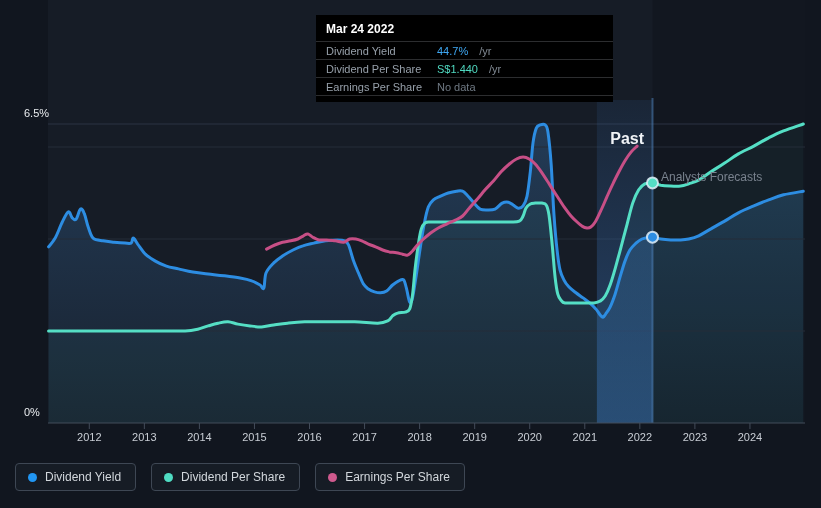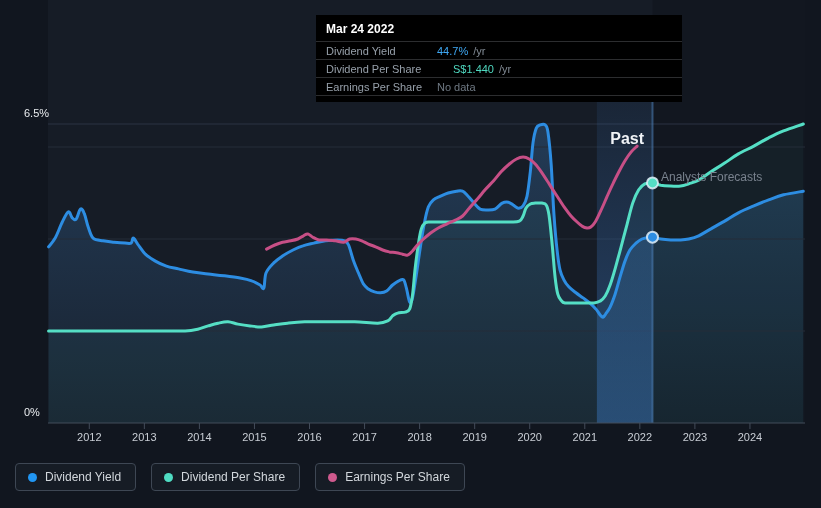--- a/index.html
+++ b/index.html
@@ -5,33 +5,33 @@
   html,body { margin:0; padding:0; background:#11161f; }
   .stage {
     position:relative; width:821px; height:508px; overflow:hidden;
     background:#11161f; font-family:"Liberation Sans", sans-serif;
   }
   .stage svg { position:absolute; left:0; top:0; }
   svg text { font-family:"Liberation Sans", sans-serif; }
 
   
   .tooltip {
-    position:absolute; left:316px; top:15px; width:366px;
+    position:absolute; left:316px; top:15px; width:297px;
     background:#000; z-index:6; box-sizing:border-box; padding-bottom:6px;
   }
   .tooltip-title {
     padding:7px 10px 5px 10px; font-size:12px; font-weight:bold; color:#ffffff;
   }
   .t-row {
     display:flex; align-items:center; height:17px;
     border-top:1px solid #2c2d2f; margin:0 0; padding:0 10px; font-size:11px;
   }
   .t-row:last-child { border-bottom:1px solid #2c2d2f; }
   .t-row .lbl { width:111px; color:#97a0aa; flex:none; }
-  .t-row .sfx { color:#828b95; margin-left:5px; }
+  .t-row .sfx { color:#828b95; margin-left:11px; }
 
   
   .past-label {
     position:absolute; top:130px; left:644px; transform:translateX(-100%);
     font-size:16px; font-weight:bold; color:#f0f3f6; z-index:4;
   }
   .forecast-label {
     position:absolute; top:130px; left:661px;
     font-size:12px; color:#79828e; z-index:4;margin-top:40px;
   }
@@ -130,21 +130,21 @@
 
   <div class="tooltip">
     <div class="tooltip-title">Mar 24 2022</div>
     <div class="t-row">
       <span class="lbl">Dividend Yield</span>
       <span class="val" style="color: rgb(63, 169, 245);">44.7%</span>
       <span class="sfx">/yr</span>
     </div>
     <div class="t-row">
       <span class="lbl">Dividend Per Share</span>
-      <span class="val" style="color: rgb(79, 217, 192); margin-left: 16px;">S$1.440</span>
+      <span class="val" style="color: rgb(79, 217, 192);">S$1.440</span>
       <span class="sfx">/yr</span>
     </div>
     <div class="t-row">
       <span class="lbl">Earnings Per Share</span>
       <span class="val" style="color: rgb(111, 121, 131);">No data</span>
       <span class="sfx"></span>
     </div>
   </div>
 
   <div class="legend">

